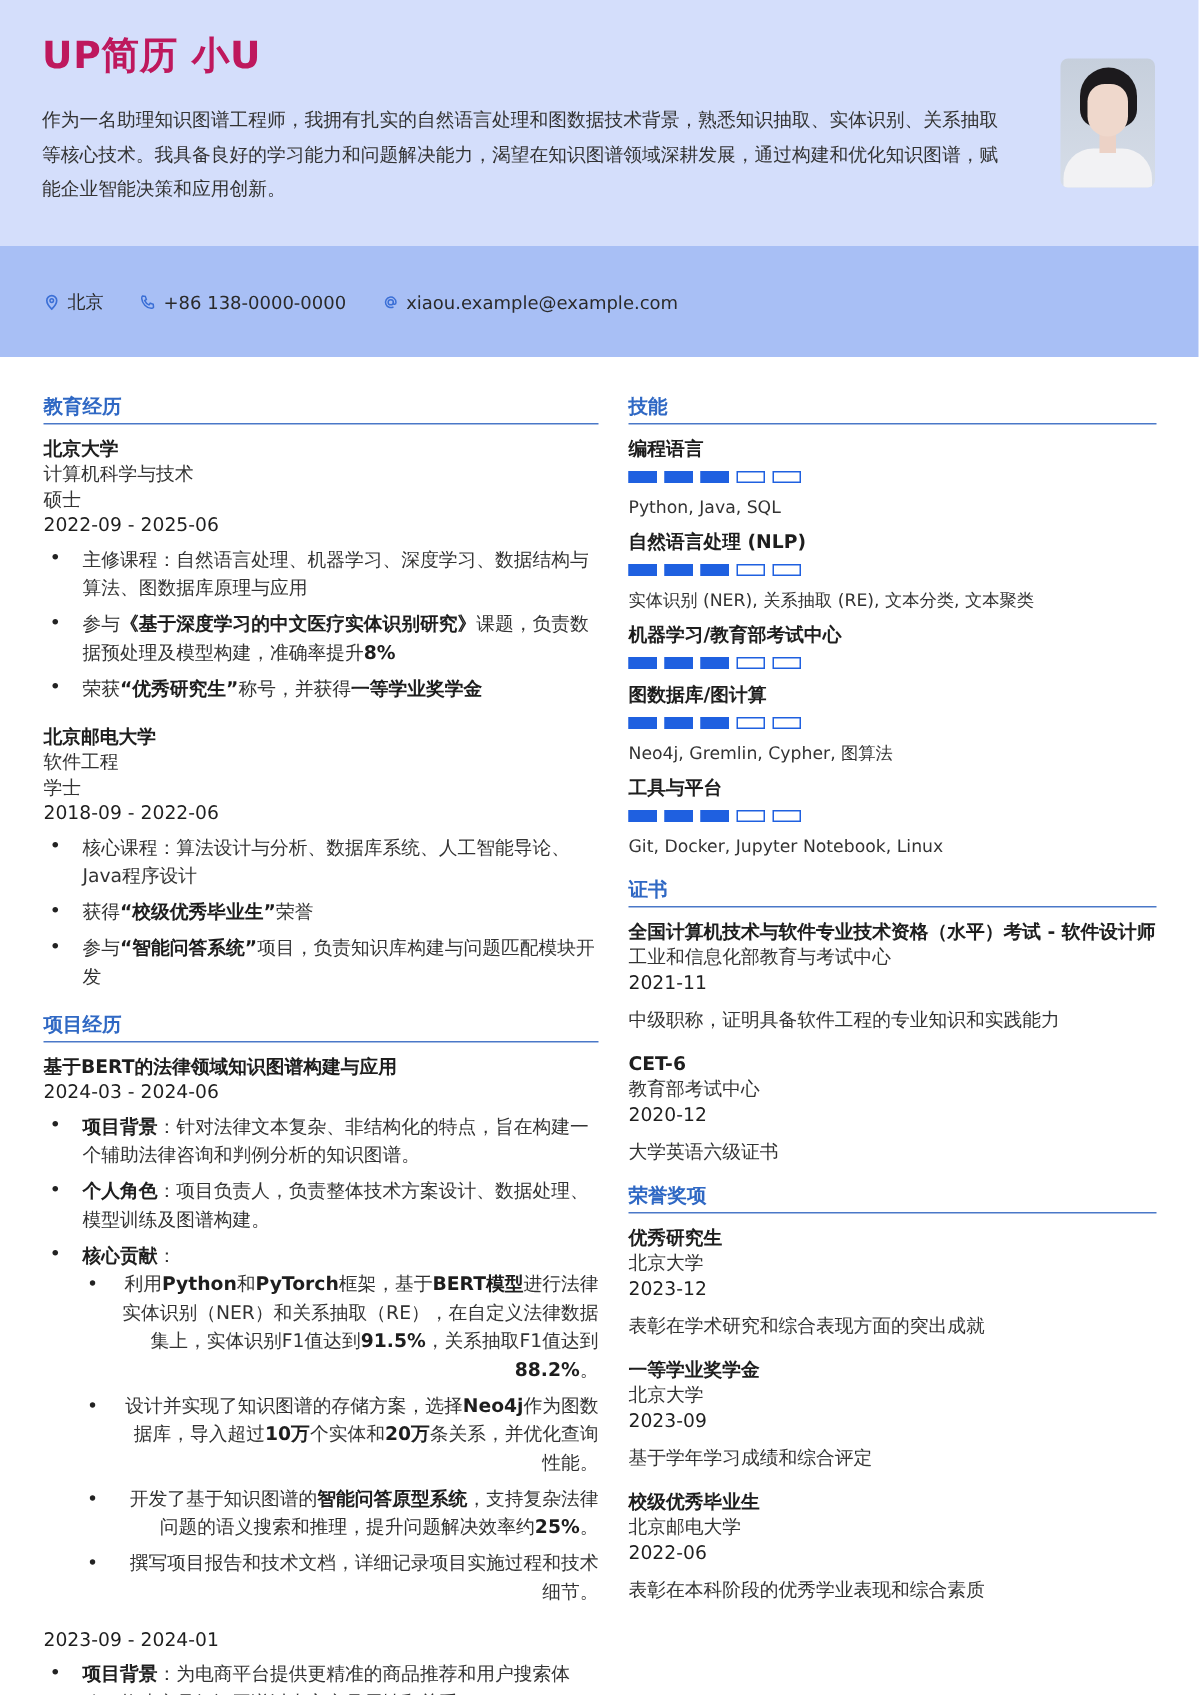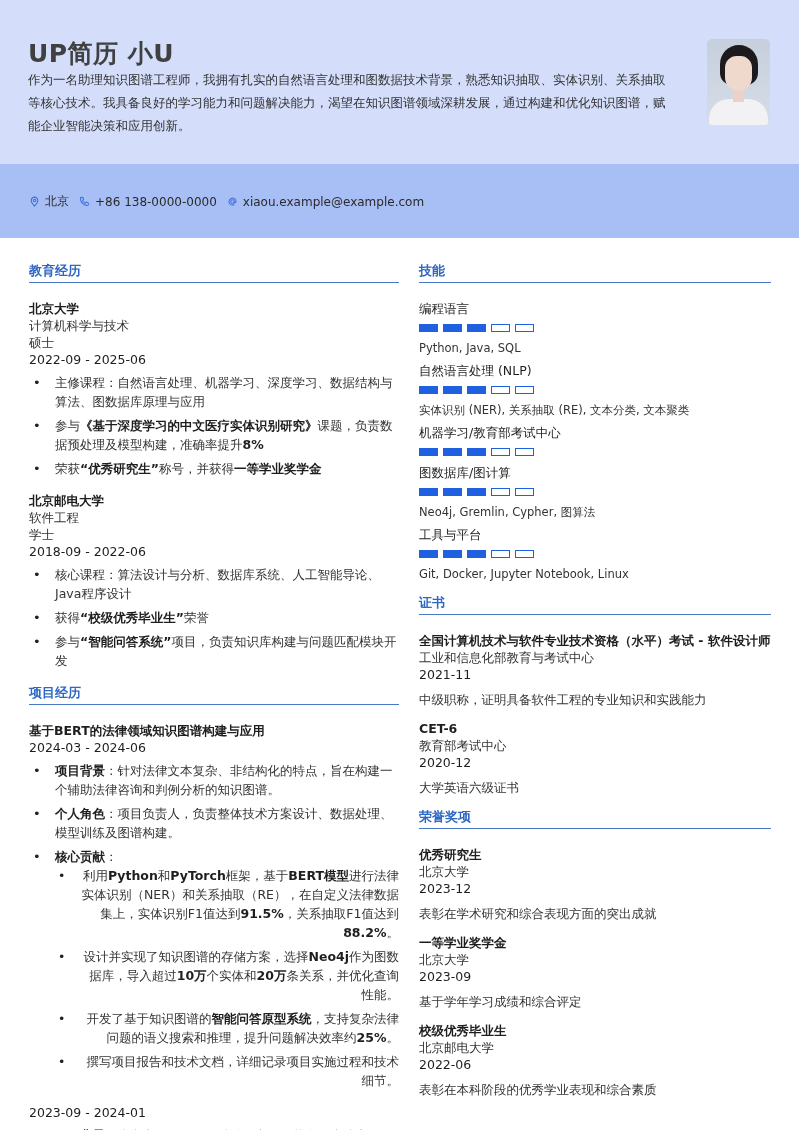--- a/index.html
+++ b/index.html
@@ -1,55 +1,55 @@
 <!DOCTYPE html>
 <html><head>
 <meta charset="utf-8">
 <style>
   * { box-sizing: border-box; margin: 0; padding: 0; }
   html, body { width: 799px; height: 1130px; overflow: hidden; background: #ffffff; }
   body { font-family: "DejaVu Sans", "Liberation Sans", sans-serif; color: #222; font-size: 12.5px; }
 
   .header { position: absolute; left: 0; top: 0; width: 799px; height: 164px; background: #d4defb; }
-  .name { position: absolute; left: 28px; top: 37px; font-size: 25px; font-weight: bold; color: #404040; letter-spacing: 0.5px; }
+  .name { position: absolute; left: 28px; top: 20px; font-size: 25px; font-weight: bold; color: #be185d; letter-spacing: 0.5px; }
   .summary { position: absolute; left: 28px; top: 68px; width: 646px; font-size: 12.5px; line-height: 23px; color: #333; }
   .photo { position: absolute; left: 707px; top: 39px; width: 63px; height: 86px; border-radius: 5px; overflow: hidden;
            background: linear-gradient(180deg, #c6cfdc 0%, #d6dde8 100%); }
   .photo .hair { position: absolute; left: 13px; top: 6px; width: 38px; height: 40px; background: #1c1a1d; border-radius: 19px 19px 12px 12px; }
   .photo .face { position: absolute; left: 18px; top: 17px; width: 27px; height: 35px; background: #efd8cc; border-radius: 12px 12px 14px 14px; }
   .photo .neck { position: absolute; left: 26px; top: 49px; width: 11px; height: 14px; background: #ecd2c6; }
   .photo .body { position: absolute; left: 2px; top: 60px; width: 59px; height: 30px; background: #f2f2f4; border-radius: 20px 20px 0 0; }
 
   .contact-bar { position: absolute; left: 0; top: 164px; width: 799px; height: 74px; background: #a8bff5; }
-  .contact-row { position: absolute; left: 29px; top: 29px; display: flex; align-items: center; gap: 10px; font-size: 12px; color: #2a2a2a; }
+  .contact-row { position: absolute; left: 29px; top: 29px; display: flex; align-items: center; gap: 24px; font-size: 12px; color: #2a2a2a; }
   .contact-item { display: flex; align-items: center; gap: 5px; }
   .contact-item svg { width: 11px; height: 11px; }
 
   .col { position: absolute; top: 262px; }
   .col-left { left: 29px; width: 370px; }
   .col-right { left: 419px; width: 352px; }
 
-  .sec-title { font-size: 13px; font-weight: bold; color: #2f68c4; padding-bottom: 2px; border-bottom: 1.5px solid #4a78c8; margin-bottom: 17px; }
+  .sec-title { font-size: 13px; font-weight: bold; color: #2f68c4; padding-bottom: 2px; border-bottom: 1.5px solid #4a78c8; margin-bottom: 7px; }
   .entry-title { font-size: 12.5px; font-weight: bold; color: #1e1e1e; line-height: 17px; }
   .entry-line { font-size: 12.5px; color: #333; line-height: 17px; }
   .entry-date { font-size: 12.5px; color: #1e1e1e; line-height: 17px; font-weight: 500; }
 
   ul.bullets { list-style: none; margin-top: 5px; }
   ul.bullets > li { position: relative; padding-left: 26px; line-height: 19px; color: #333; margin-bottom: 5px; font-size: 12.5px; }
   ul.bullets > li::before { content: "•"; position: absolute; left: 4px; top: 0; color: #222; font-size: 13px; }
   ul.sub { list-style: none; margin-top: 0; }
   ul.sub > li { position: relative; padding-left: 26px; line-height: 19px; color: #333; margin-bottom: 5px; text-align: right; }
   ul.sub > li::before { content: "•"; position: absolute; left: 3px; top: 0; color: #222; }
   b { color: #1e1e1e; }
 
   .edu-entry { margin-bottom: 14px; }
   .proj-entry { margin-bottom: 14px; }
 
   .skill { margin-bottom: 6px; }
-  .skill-name { font-size: 12.5px; font-weight: normal; color: #1e1e1e; line-height: 18px; margin-top: 2px; }
+  .skill-name { font-size: 12.5px; font-weight: bold; color: #1e1e1e; line-height: 18px; margin-top: 2px; }
   .skill-bar { display: flex; gap: 5px; margin: 6px 0 8px 0; }
   .seg { width: 19px; height: 8px; background: #1f60e0; border: 1.5px solid #1f60e0; }
   .seg.empty { background: #fff; }
   .skill-desc { font-size: 11.5px; color: #333; line-height: 16px; }
 
   .cert { margin-bottom: 12px; }
   .cert-desc { font-size: 12.5px; color: #333; line-height: 17px; margin-top: 8px; }
   .gap-section { margin-top: 12px; }
 </style>
 </head>

